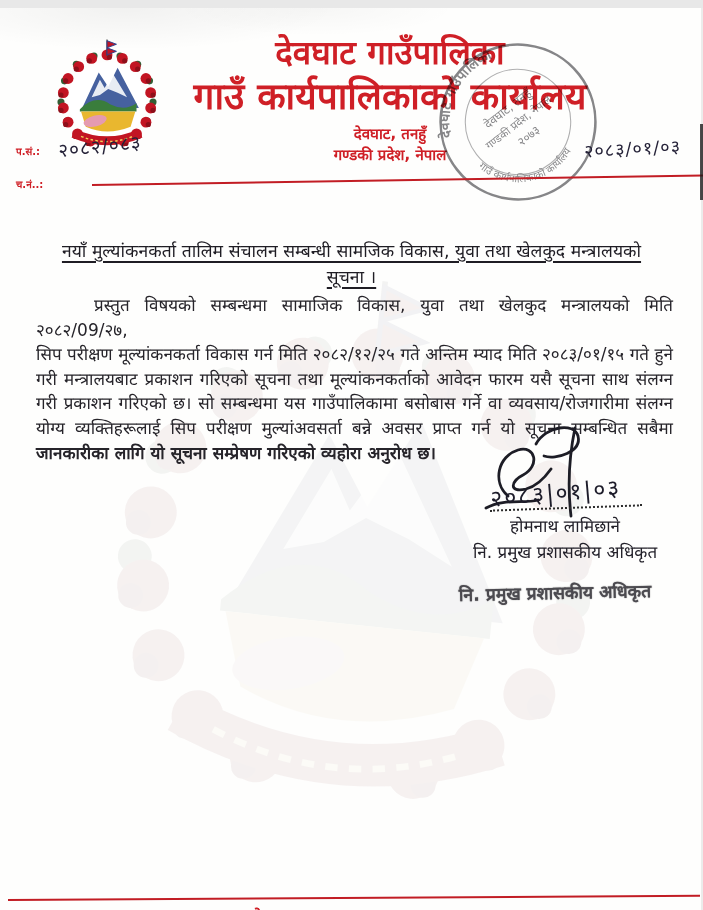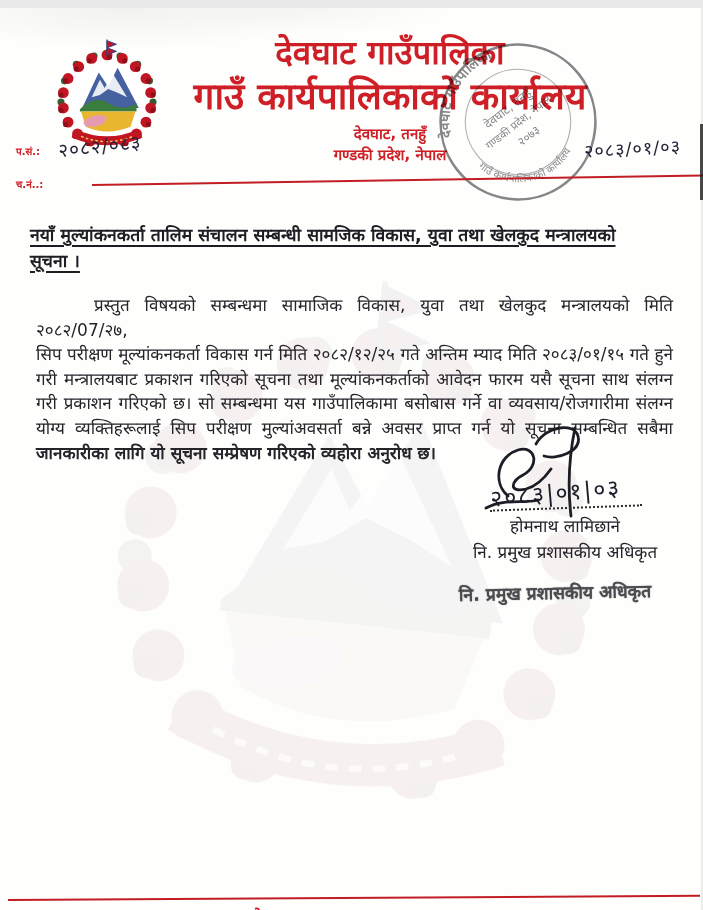--- a/index.html
+++ b/index.html
@@ -21,21 +21,21 @@
 
   
   .label{font-size:10px;font-weight:bold;color:#cf1f26;}
   .handwrite{font-family:"DejaVu Sans",sans-serif;color:#252238;}
   .hw-ref{left:58px;top:125px;font-size:19px;transform:rotate(-6deg);letter-spacing:1px;}
   .hw-date{left:584px;top:128px;font-size:18px;transform:rotate(-3deg);letter-spacing:1px;}
   .dotted-red{display:inline-block;width:118px;border-bottom:2px dotted #c9565b;height:12px;}
   .sep-line{left:92px;top:176px;width:611px;height:2.4px;background:#c21d24;transform:rotate(-0.9deg);transform-origin:left center;}
 
   
-  .subject{left:30px;top:214px;width:643px;font-size:17.5px;font-weight:bold;color:#1f1d24;line-height:26px;}
+  .subject{left:30px;top:230px;width:643px;text-align:center;font-size:17.5px;font-weight:normal;color:#1f1d24;line-height:26px;}
   .subject .u{text-decoration:underline;text-underline-offset:4px;text-decoration-thickness:1.5px;}
 
   
   .body-text{left:36px;top:285px;width:637px;font-size:17px;line-height:24.6px;color:#26242a;}
   .bline{text-align:justify;text-align-last:justify;white-space:normal;}
   .bline-first{text-indent:58px;}
   .bline-last{text-align-last:left;font-weight:bold;}
 
   
   .sig-svg{left:478px;top:412px;width:180px;height:100px;}
@@ -177,21 +177,21 @@
   <div class="abs label" style="left:16px;top:169px">च.नं..:</div>
   <div class="abs handwrite hw-date">२०८३/०१/०३</div>
   <div class="abs sep-line"></div>
 
   <div class="abs subject">
     <div><span class="u">नयाँ मुल्यांकनकर्ता तालिम संचालन सम्बन्धी सामजिक विकास, युवा तथा खेलकुद मन्त्रालयको</span></div>
     <div><span class="u">सूचना ।</span></div>
   </div>
 
   <div class="abs body-text">
-    <div class="bline bline-first">प्रस्तुत विषयको सम्बन्धमा सामाजिक विकास, युवा तथा खेलकुद मन्त्रालयको मिति २०८२/07/२७,</div>
+    <div class="bline bline-first">प्रस्तुत विषयको सम्बन्धमा सामाजिक विकास, युवा तथा खेलकुद मन्त्रालयको मिति २०८२/09/२७,</div>
     <div class="bline">सिप परीक्षण मूल्यांकनकर्ता विकास गर्न मिति २०८२/१२/२५ गते अन्तिम म्याद मिति २०८३/०१/१५ गते हुने</div>
     <div class="bline">गरी मन्त्रालयबाट प्रकाशन गरिएको सूचना तथा मूल्यांकनकर्ताको आवेदन फारम यसै सूचना साथ संलग्न</div>
     <div class="bline">गरी प्रकाशन गरिएको छ। सो सम्बन्धमा यस गाउँपालिकामा बसोबास गर्ने वा व्यवसाय/रोजगारीमा संलग्न</div>
     <div class="bline">योग्य व्यक्तिहरूलाई सिप परीक्षण मुल्यांअवसर्ता बन्ने अवसर प्राप्त गर्न यो सूचना सम्बन्धित सबैमा</div>
     <div class="bline bline-last">जानकारीका लागि यो सूचना सम्प्रेषण गरिएको व्यहोरा अनुरोध छ।</div>
   </div>
 
   <svg class="abs sig-svg" viewBox="0 0 180 100">
     <g stroke="#1d1d26" stroke-width="2.8" fill="none" stroke-linecap="round">
       <path d="M30,76 C14,62 20,36 40,30 C58,25 62,46 45,55 C33,61 30,73 48,69 C60,66 68,56 73,49"></path>

